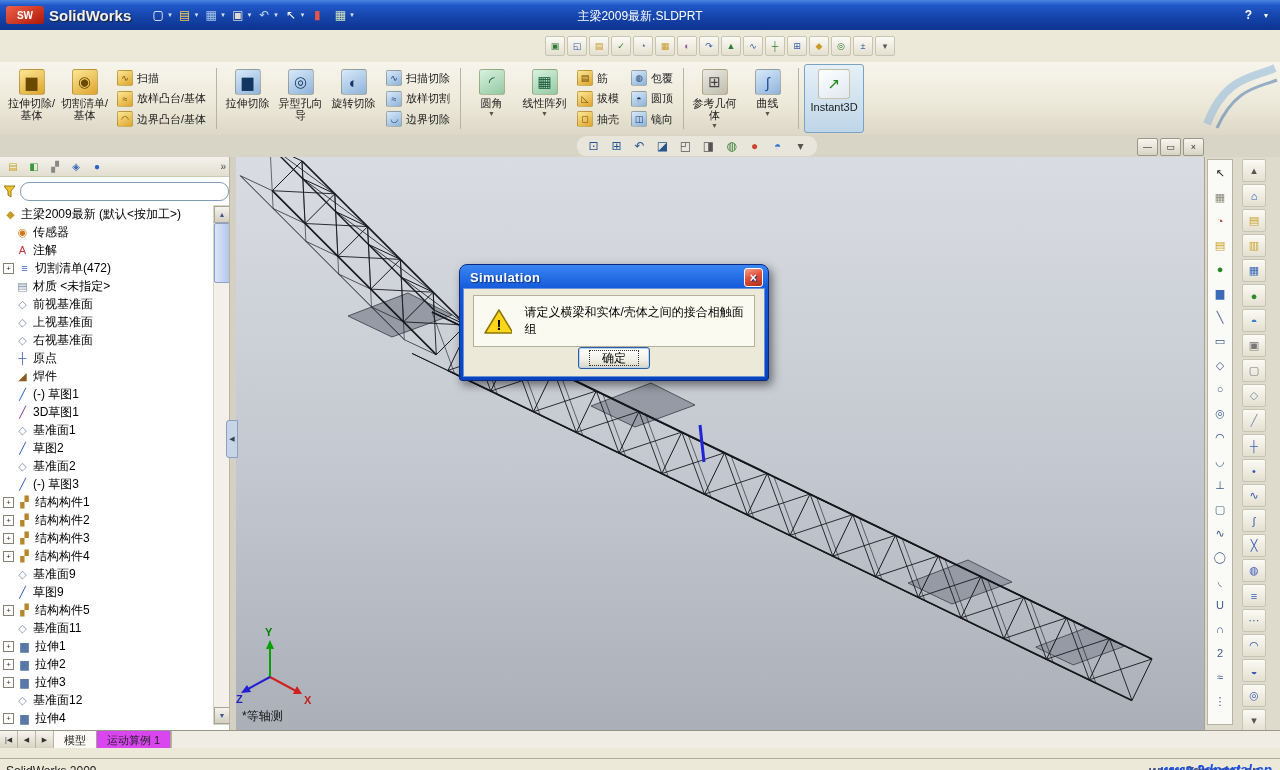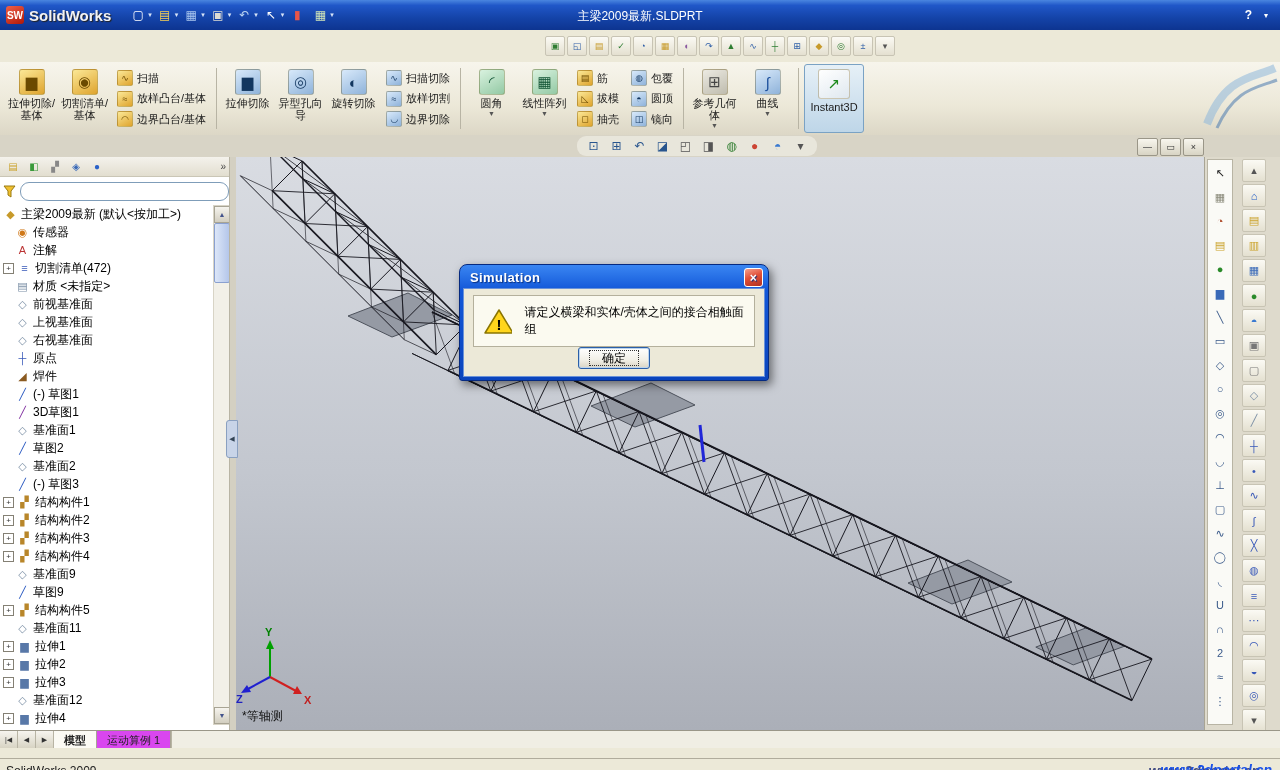--- a/index.html
+++ b/index.html
@@ -5,21 +5,21 @@
 html,body{margin:0;padding:0;}
 body{width:1280px;height:770px;position:relative;overflow:hidden;background:#ece9d8;
      font-family:"Liberation Sans","DejaVu Sans",sans-serif;font-size:12px;}
 .gi{display:inline-flex;align-items:center;justify-content:center;}
 
 
 #titlebar{position:absolute;left:0;top:0;width:1280px;height:30px;
   background:linear-gradient(180deg,#4a86e0 0%,#2057c8 18%,#1443a8 60%,#0d3490 100%);
   display:flex;align-items:center;color:#fff;}
 #sw-logo{display:flex;align-items:center;gap:5px;padding:0 12px 0 6px;}
-#sw-logo .mark{width:18px;height:18px;border-radius:3px;background:linear-gradient(150deg,#f06048,#b01808);
+#sw-logo .mark{width:38px;height:18px;border-radius:3px;background:linear-gradient(150deg,#f06048,#b01808);
   color:#fff;font-weight:bold;font-size:10px;display:flex;align-items:center;justify-content:center;}
 #sw-logo .nm{font-size:15px;font-weight:bold;color:#f2f2f4;text-shadow:1px 1px 1px #222;}
 #tb-tools{display:flex;align-items:center;gap:1px;margin-left:4px;}
 .tbtn{width:22px;height:22px;display:flex;align-items:center;justify-content:center;border-radius:2px;}
 .caret{font-size:7px;color:#d8e4f8;margin:0 1px 0 -2px;}
 #doc-title{position:absolute;left:50%;top:8px;transform:translateX(-50%);font-size:12px;color:#fff;}
 #tb-right{margin-left:auto;display:flex;align-items:center;gap:12px;padding-right:12px;font-weight:bold;}
 
 
 #toolbar2{position:absolute;left:0;top:30px;width:1280px;height:32px;background:#ece9d8;
@@ -115,21 +115,21 @@
 .sbtn{width:22px;height:22px;display:flex;align-items:center;justify-content:center;border-radius:2px;}
 #colB .sbtn{background:linear-gradient(180deg,#fbfaf4,#e4e0d0);border:1px solid #c8c4b4;width:22px;height:21px;}
 
 
 #bottomtabs{position:absolute;left:0;top:730px;width:1280px;height:17px;background:#e6e2d2;
   border-top:1px solid #9a9688;display:flex;align-items:stretch;}
 .navbtn{width:17px;display:flex;align-items:center;justify-content:center;font-size:7px;
   background:linear-gradient(180deg,#f6f4ee,#d8d4c4);border-right:1px solid #b8b4a4;color:#333;}
 .sheet-tab{padding:1px 10px 0;font-size:11px;color:#222;background:#d946ef;border-right:1px solid #a8a494;
   display:flex;align-items:center;}
-.sheet-tab.active{background:#fbfaf4;font-weight:bold;}
+.sheet-tab.active{background:#fbfaf4;font-weight:normal;}
 #hscroll-track{flex:1;background:#f0eee4;border-left:1px solid #b8b4a4;}
 #statusbar{position:absolute;left:0;top:747px;width:1280px;height:23px;background:#ece9d8;
   border-top:1px solid #b0ac9c;display:flex;align-items:center;margin-top:11px;}
 #status-left{padding-left:6px;color:#222;}
 #watermark{position:absolute;right:8px;top:3px;width:300px;height:18px;text-align:right;
   font-size:14px;font-weight:bold;font-style:italic;}
 #watermark .wm1{position:absolute;right:12px;top:1px;color:#16246e;opacity:.8;}
 #watermark .wm2{position:absolute;right:0;top:0;color:#1b52e8;}
 </style>
 </head>

